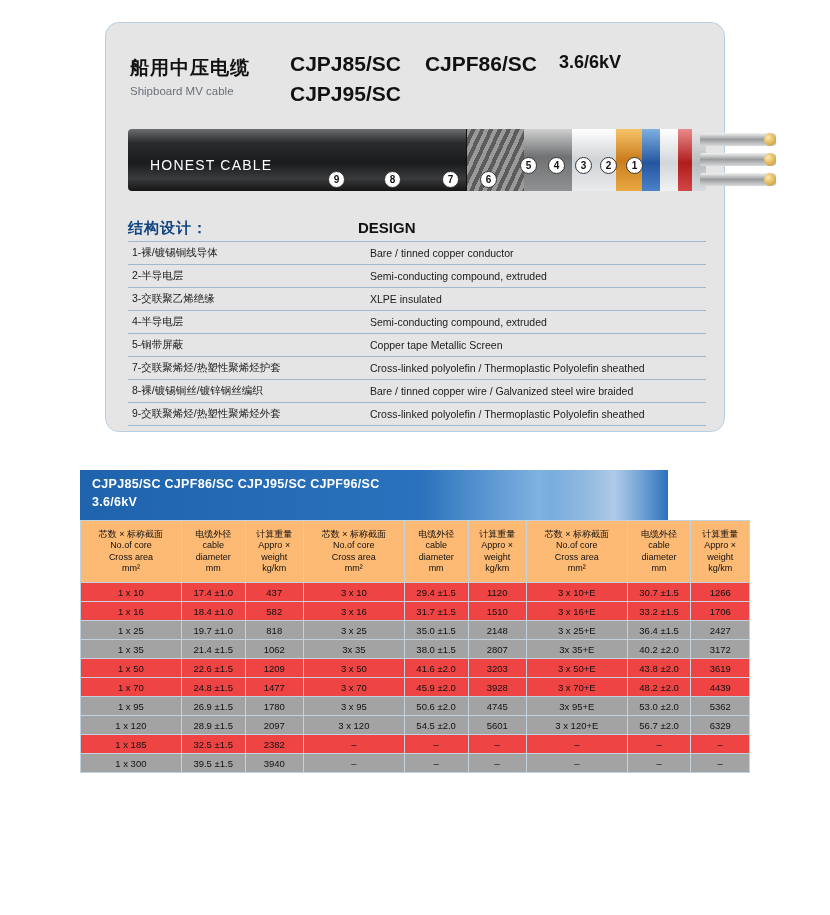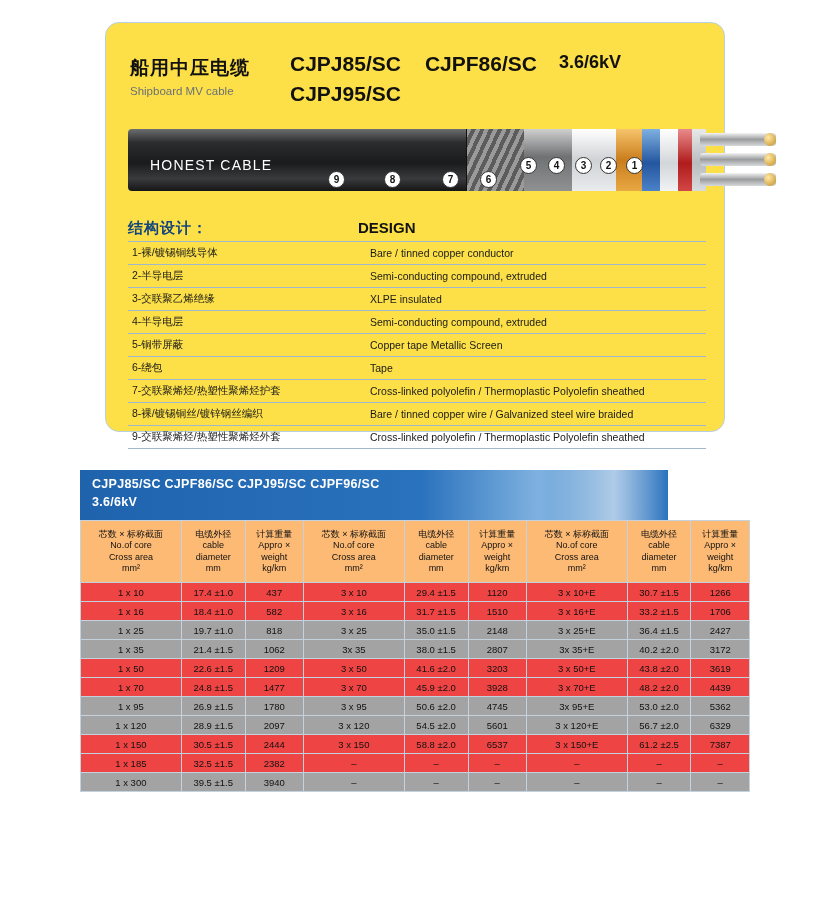--- a/index.html
+++ b/index.html
@@ -9,21 +9,21 @@
     background: #ffffff;
     font-family: "Liberation Sans", sans-serif;
   }
   .page { position: relative; width: 830px; height: 915px; }
 
   
   .top-panel {
     position: absolute;
     left: 105px; top: 22px;
     width: 620px; height: 410px;
-    background: #fde047;
+    background: #e5e5e5;
     border: 1px solid #b8cfe2;
     border-radius: 14px;
   }
 
   .title-row {
     position: absolute;
     left: 24px; top: 26px;
     width: 580px;
     display: flex;
     align-items: flex-start;
@@ -244,24 +244,20 @@
         </tr>
         <tr>
           <td class="cn">4-半导电层</td>
           <td class="en">Semi-conducting compound, extruded</td>
         </tr>
         <tr>
           <td class="cn">5-铜带屏蔽</td>
           <td class="en">Copper tape Metallic Screen</td>
         </tr>
         <tr>
-          <td class="cn">6-绕包</td>
-          <td class="en">Tape</td>
-        </tr>
-        <tr>
           <td class="cn">7-交联聚烯烃/热塑性聚烯烃护套</td>
           <td class="en">Cross-linked polyolefin / Thermoplastic Polyolefin sheathed</td>
         </tr>
         <tr>
           <td class="cn">8-裸/镀锡铜丝/镀锌钢丝编织</td>
           <td class="en">Bare / tinned copper wire / Galvanized steel wire braided</td>
         </tr>
         <tr>
           <td class="cn">9-交联聚烯烃/热塑性聚烯烃外套</td>
           <td class="en">Cross-linked polyolefin / Thermoplastic Polyolefin sheathed</td>
@@ -420,31 +416,20 @@
           <td>28.9 ±1.5</td>
           <td>2097</td>
           <td>3 x 120</td>
           <td>54.5 ±2.0</td>
           <td>5601</td>
           <td>3 x 120+E</td>
           <td>56.7 ±2.0</td>
           <td>6329</td>
         </tr>
         <tr class="band-a">
-          <td>1 x 150</td>
-          <td>30.5 ±1.5</td>
-          <td>2444</td>
-          <td>3 x 150</td>
-          <td>58.8 ±2.0</td>
-          <td>6537</td>
-          <td>3 x 150+E</td>
-          <td>61.2 ±2.5</td>
-          <td>7387</td>
-        </tr>
-        <tr class="band-a">
           <td>1 x 185</td>
           <td>32.5 ±1.5</td>
           <td>2382</td>
           <td>–</td>
           <td>–</td>
           <td>–</td>
           <td>–</td>
           <td>–</td>
           <td>–</td>
         </tr>

